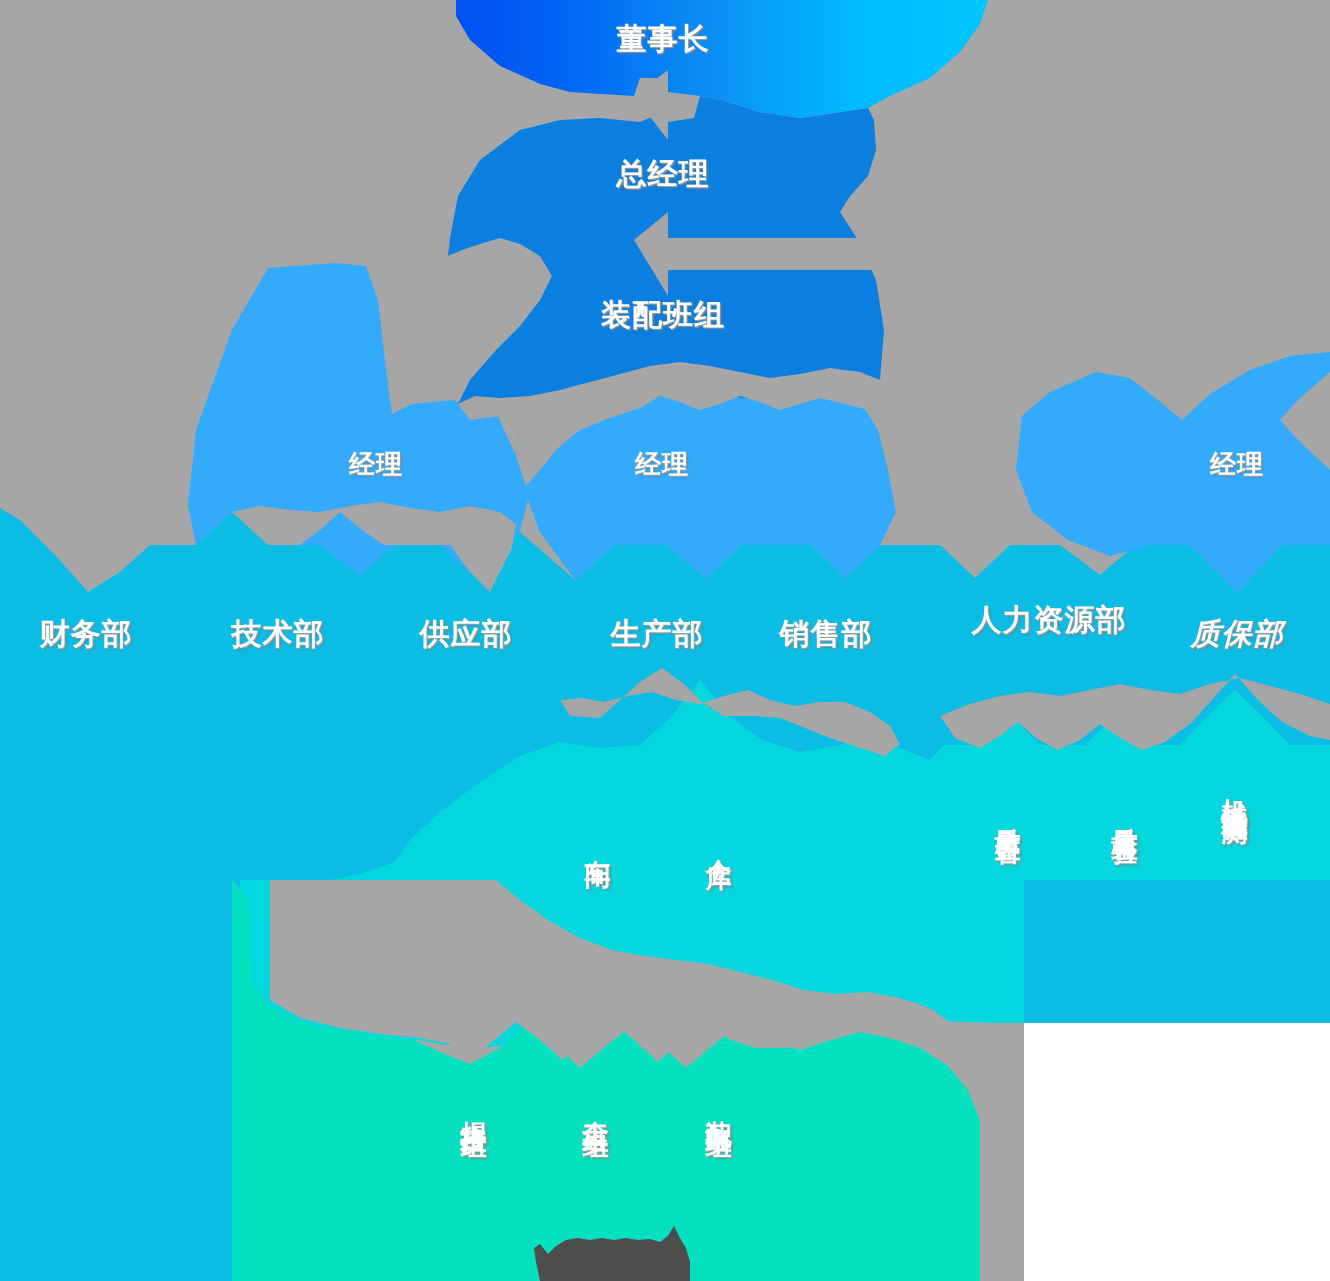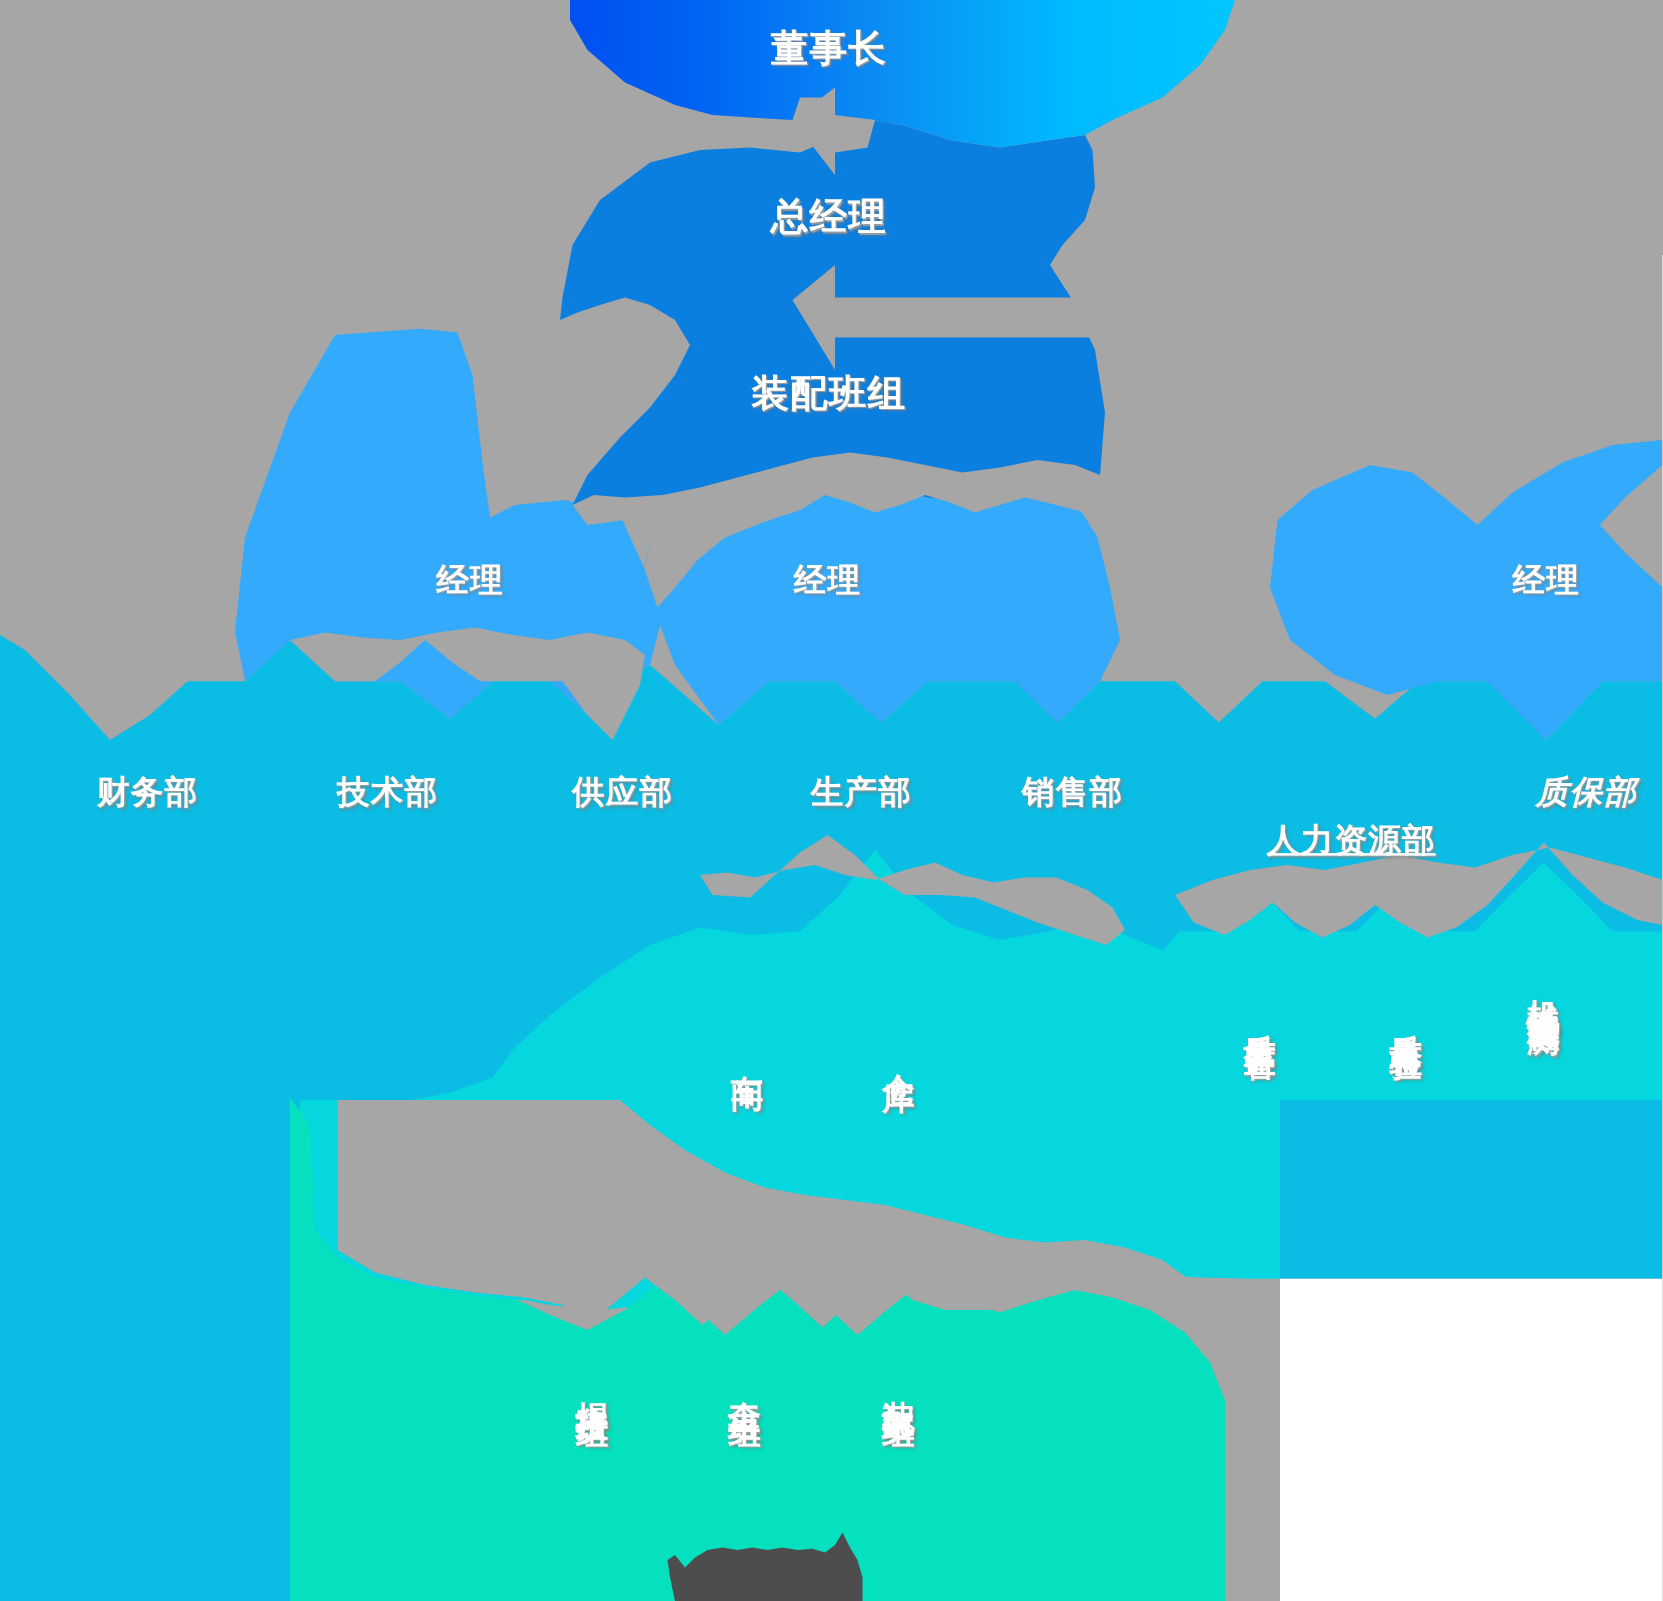--- a/index.html
+++ b/index.html
@@ -17,21 +17,21 @@
     position:absolute;
     color:#ffffff;
     font-weight:bold;
     white-space:nowrap;
     text-shadow:1px 1px 0 rgba(160,160,160,.85), 2px 2px 2px rgba(120,120,120,.55);
     letter-spacing:1px;
     pointer-events:auto;
   }
   .lbl.h  {font-size:30px;transform:translate(-50%,-50%);}
   .lbl.m  {font-size:26px;transform:translate(-50%,-50%);font-family:Liberation Serif, serif;}
-  .lbl.d  {font-size:26px;transform:translate(-50%,-50%);margin-left:32px;}
+  .lbl.d  {font-size:30px;transform:translate(-50%,-50%);}
   .lbl.v  {
     font-size:26px;
     writing-mode:vertical-rl;
     text-orientation:upright;
     letter-spacing:4px;
     transform:translate(-50%,0);
     line-height:1;
   }
 </style>
 </head>
@@ -158,21 +158,21 @@
 
   <div class="lbl m" style="left:376px;top:464px;">经理</div>
   <div class="lbl m" style="left:662px;top:464px;">经理</div>
   <div class="lbl m" style="left:1237px;top:464px;">经理</div>
 
   <div class="lbl d" style="left:86px;top:634px;">财务部</div>
   <div class="lbl d" style="left:278px;top:634px;">技术部</div>
   <div class="lbl d" style="left:466px;top:634px;font-family:Liberation Mono, monospace;">供应部</div>
   <div class="lbl d" style="left:657px;top:634px;">生产部</div>
   <div class="lbl d" style="left:826px;top:634px;">销售部</div>
-  <div class="lbl d" style="left:1049px;top:672px;text-decoration:underline;">人力资源部</div>
+  <div class="lbl d" style="left:1049px;top:620px;">人力资源部</div>
   <div class="lbl d" style="left:1237px;top:634px;font-style:italic;">质保部</div>
 
   <div class="lbl v" style="left:598px;top:838px;">车间</div>
   <div class="lbl v" style="left:719px;top:838px;">仓库</div>
   <div class="lbl v" style="left:1008px;top:806px;">质量监管</div>
   <div class="lbl v" style="left:1125px;top:806px;">质量检验</div>
   <div class="lbl v" style="left:1235px;top:778px;">机械性能检测</div>
 
   <div class="lbl v" style="left:474px;top:1100px;">焊接班组</div>
   <div class="lbl v" style="left:596px;top:1100px;">金工班组</div>

